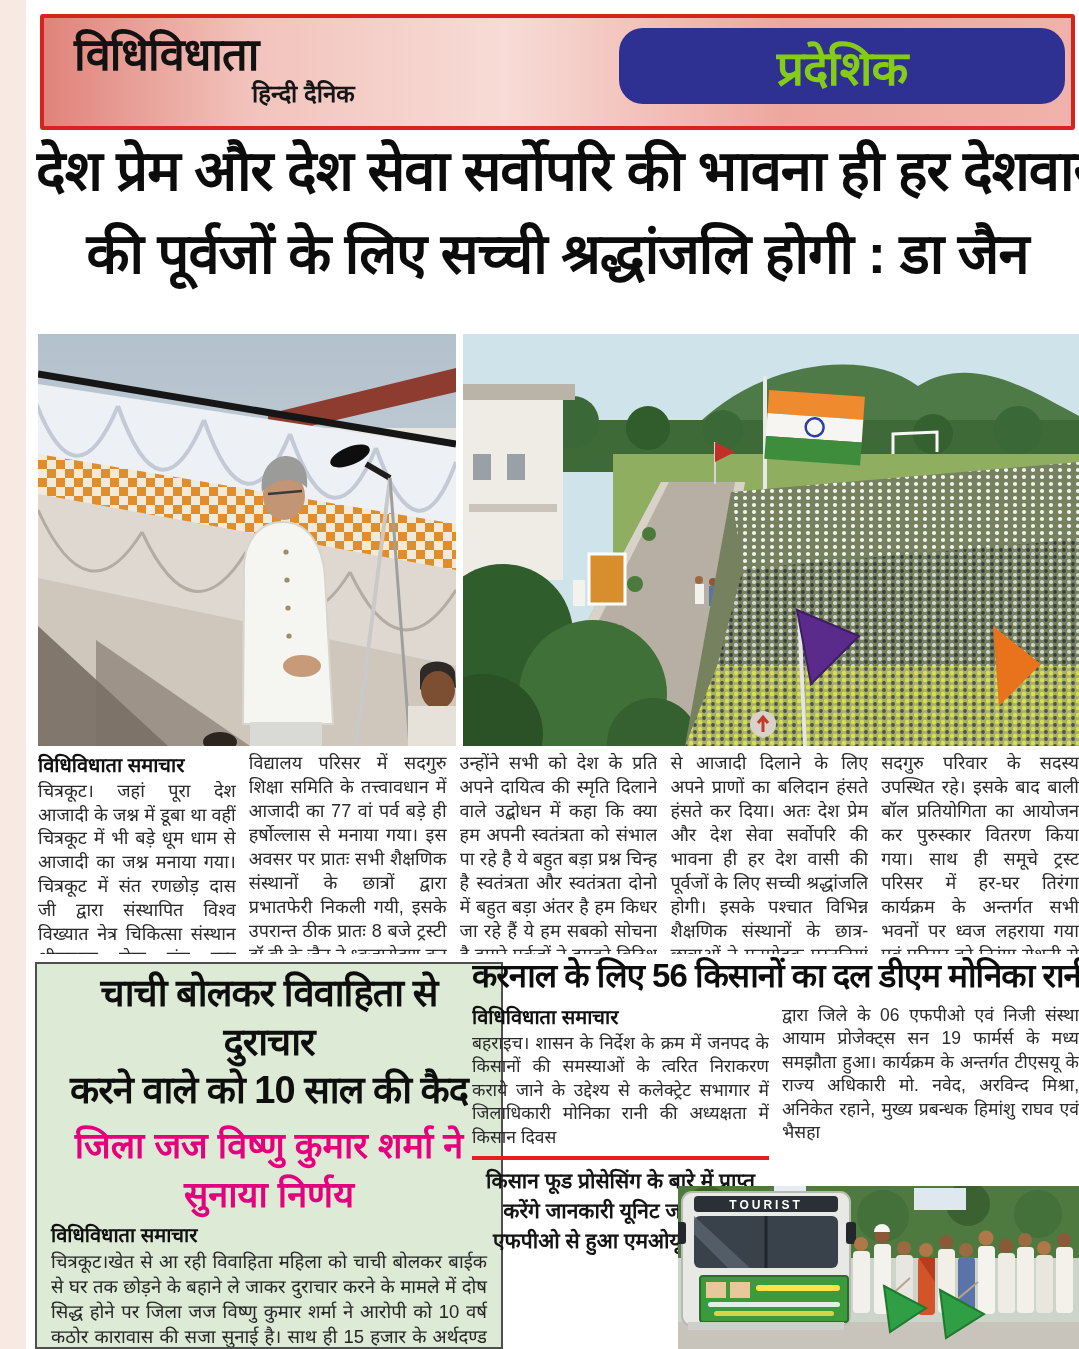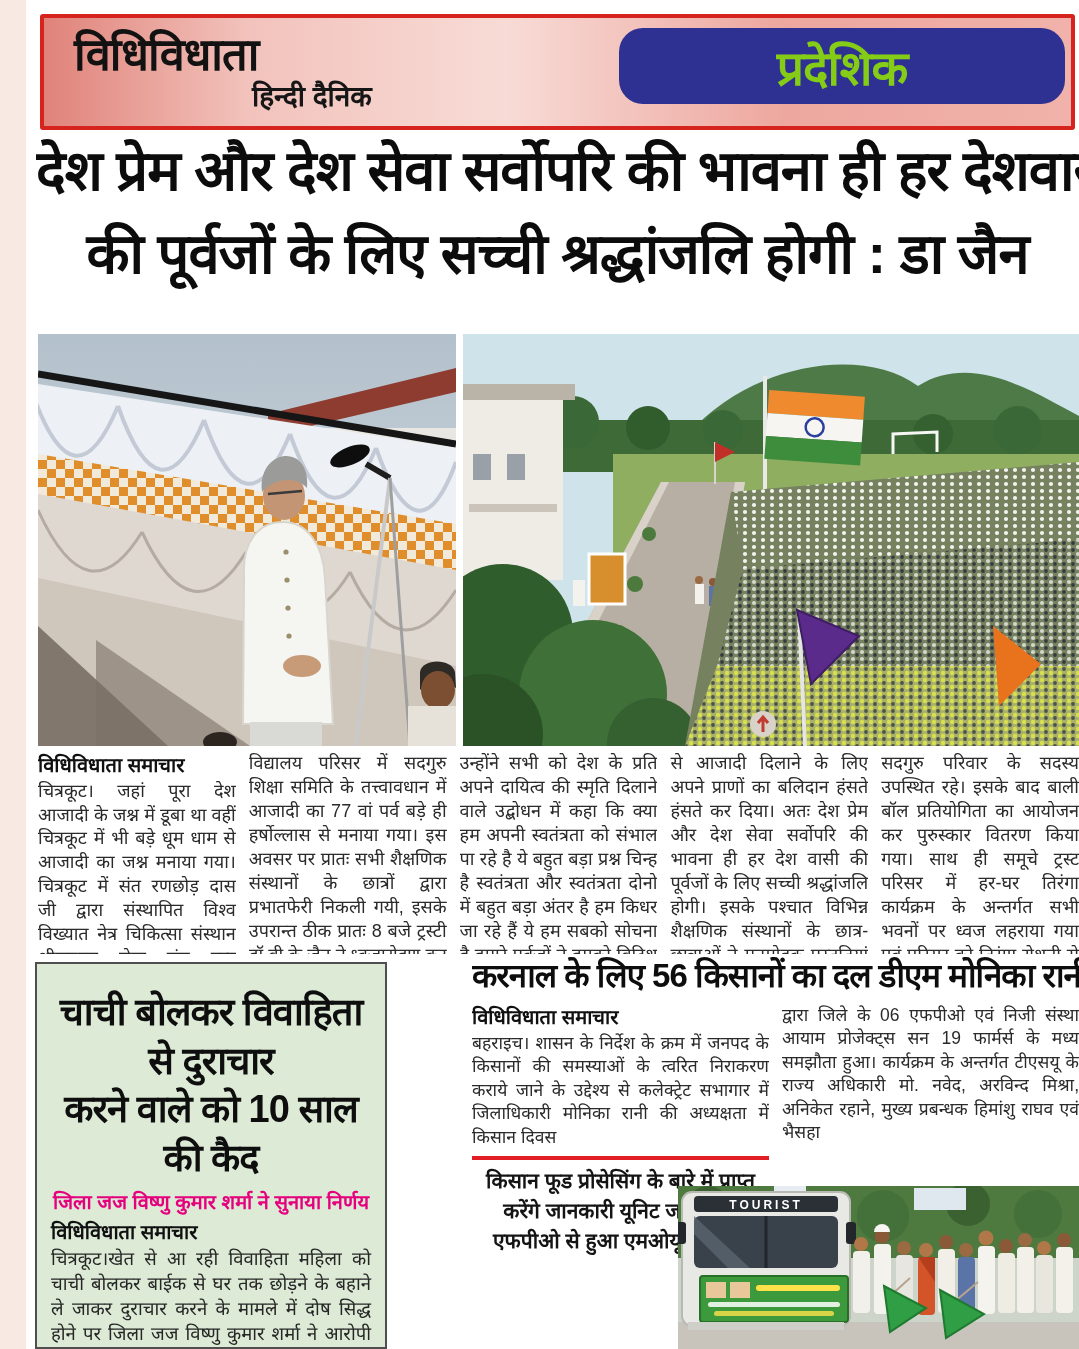--- a/index.html
+++ b/index.html
@@ -13,21 +13,21 @@
   
   .edge-strip { left:0; top:0; width:26px; height:1349px; background:#f9e9e3; }
 
   
   .masthead {
     left:40px; top:14px; width:1035px; height:116px;
     border:4px solid #d6231d; border-radius:3px;
     background:linear-gradient(90deg,#e0837a 0%,#f2c3bc 20%,#f8dbd6 45%,#eda79f 72%,#f0b2aa 100%);
   }
   .paper-name { left:30px; top:4px; font-size:45px; font-weight:700; color:#121212; letter-spacing:-1px; }
-  .tagline   { left:208px; top:58px; font-size:28px; font-weight:700; color:#161616; }
+  .tagline   { left:208px; top:58px; font-size:24px; font-weight:700; color:#161616; }
   .section-box {
     right:6px; top:10px; width:446px; height:76px;
     background:#2e3192; border-radius:24px;
     display:flex; align-items:center; justify-content:center;
   }
   .section-label { color:#84cc16; font-size:48px; font-weight:700; letter-spacing:-1px; }
 
   
   .headline-wrap { left:36px; top:130px; width:1043px; height:186px; overflow:hidden; }
   .main-headline {
@@ -42,26 +42,26 @@
   .photo-right { left:463px; top:334px; width:616px; height:412px; }
   .photo-bus   { left:678px; top:1186px; width:401px; height:175px; z-index:5; }
 
   
   .story1-cols { left:38px; top:752px; width:1041px; height:202px; display:flex; gap:13px; overflow:hidden; }
   .col { flex:1; font-size:18px; line-height:1.33; text-align:justify; color:#2a2a2a; overflow:hidden; }
   .byline { font-weight:700; font-size:20px; color:#101010; margin-bottom:1px; }
 
   
   .crime-box {
-    left:35px; top:962px; width:352px; height:387px;
+    left:35px; top:962px; width:468px; height:387px;
     background:#dcead6; border:2px solid #4f4f4f;
-    padding:24px 14px; overflow:hidden;
+    padding:5px 14px; overflow:hidden;
   }
   .crime-headline { font-size:38px; line-height:1.28; font-weight:700; text-align:center; color:#0e0e0e; letter-spacing:-1px; }
-  .crime-sub { font-size:20px; font-weight:700; text-align:center; color:#e5007d; margin-top:5px; }
+  .crime-sub { font-size:36px; font-weight:700; text-align:center; color:#e5007d; margin-top:5px; }
   .crime-byline { font-weight:700; font-size:20px; color:#101010; margin-top:3px; }
   .crime-body { font-size:18.5px; line-height:1.36; text-align:justify; margin-top:1px; color:#262626; }
 
   
   .farmer { left:472px; top:952px; width:607px; height:397px; overflow:hidden; }
   .farmer-headline { font-size:33px; font-weight:700; color:#0d0d0d; white-space:nowrap; overflow:hidden; letter-spacing:-1px; height:46px; }
   .farmer-cols { display:flex; gap:13px; margin-top:6px; }
   .fcol { flex:1; font-size:17.5px; line-height:1.34; text-align:justify; color:#2a2a2a; overflow:hidden; }
   .fcol-short { max-height:180px; }
   .red-rule { height:4px; background:#e31e24; margin:7px 0 6px 0; }

